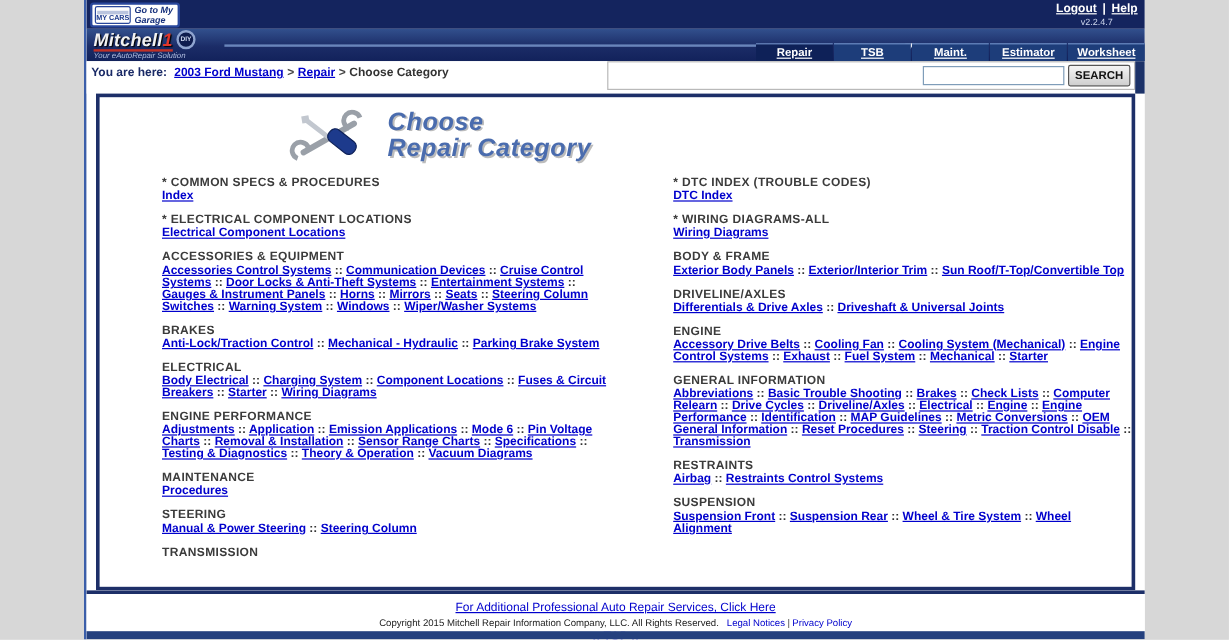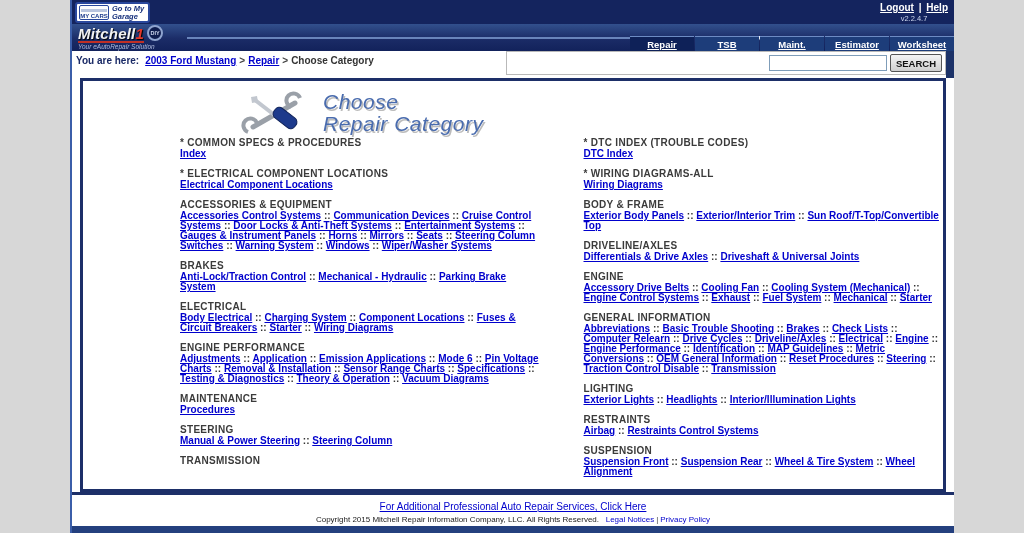--- a/index.html
+++ b/index.html
@@ -55,24 +55,24 @@
                  border:1px solid #b9b9b9; display:flex; align-items:center; justify-content:flex-end; padding-right:3px; }
   .searchpanel input { width:118px; height:16px; border:1px solid #7f9db9; font-size:10px; padding:0 2px; }
   .searchpanel button { margin-left:3px; height:18px; font-size:9.5px; font-weight:bold; color:#111;
                         background:linear-gradient(180deg,#f4f4f4,#cfcfcf); border:1px solid #555;
                         border-radius:2px; padding:0 5px; cursor:pointer; font-family:"Liberation Sans",sans-serif; }
 
   
   .mainbox { margin:0 8px; border:3px solid #1d2f68; height:414px; position:relative; background:#fff; overflow:hidden; }
   .title-block { display:flex; align-items:flex-start; margin:10px 0 0 158px; }
   .tools-icon { width:68px; height:46px; }
-  .title-text { margin-left:14px; font-style:italic; font-weight:normal; font-size:21px; line-height:22px;
+  .title-text { margin-left:14px; font-style:italic; font-weight:bold; font-size:21px; line-height:22px;
                 color:var(--title-blue,#4a6cae); text-shadow:1.5px 1.5px 0 #bcbcbc; letter-spacing:0.5px; }
 
-  .columns { display:flex; margin-top:0; padding-left:97px;gap:16px; }
+  .columns { display:flex; margin-top:10px; padding-left:52px;gap:16px; }
   .col { width:412px; }
   .col + .col { margin-left:28px; }
   .section { margin-bottom:9px; }
   .sec-head { font-size:10px; font-weight:bold; color:#3b3b3b; letter-spacing:0.3px; margin-bottom:1px; }
   .sec-links { font-size:10px; font-weight:bold; line-height:10px; }
   .cat-link { color:var(--link-blue,#0000cc); text-decoration:underline; cursor:pointer; }
   .lsep { color:#333; }
 
   
   .footer-sep { height:3px; background:#1d2f68; margin:0; }
@@ -218,24 +218,20 @@
           </div>
           <div class="section">
             <div class="sec-head">ENGINE</div>
             <div class="sec-links"><a class="cat-link">Accessory Drive Belts</a><span class="lsep"> :: </span><a class="cat-link">Cooling Fan</a><span class="lsep"> :: </span><a class="cat-link">Cooling System (Mechanical)</a><span class="lsep"> :: </span><a class="cat-link">Engine Control Systems</a><span class="lsep"> :: </span><a class="cat-link">Exhaust</a><span class="lsep"> :: </span><a class="cat-link">Fuel System</a><span class="lsep"> :: </span><a class="cat-link">Mechanical</a><span class="lsep"> :: </span><a class="cat-link">Starter</a></div>
           </div>
           <div class="section">
             <div class="sec-head">GENERAL INFORMATION</div>
             <div class="sec-links"><a class="cat-link">Abbreviations</a><span class="lsep"> :: </span><a class="cat-link">Basic Trouble Shooting</a><span class="lsep"> :: </span><a class="cat-link">Brakes</a><span class="lsep"> :: </span><a class="cat-link">Check Lists</a><span class="lsep"> :: </span><a class="cat-link">Computer Relearn</a><span class="lsep"> :: </span><a class="cat-link">Drive Cycles</a><span class="lsep"> :: </span><a class="cat-link">Driveline/Axles</a><span class="lsep"> :: </span><a class="cat-link">Electrical</a><span class="lsep"> :: </span><a class="cat-link">Engine</a><span class="lsep"> :: </span><a class="cat-link">Engine Performance</a><span class="lsep"> :: </span><a class="cat-link">Identification</a><span class="lsep"> :: </span><a class="cat-link">MAP Guidelines</a><span class="lsep"> :: </span><a class="cat-link">Metric Conversions</a><span class="lsep"> :: </span><a class="cat-link">OEM General Information</a><span class="lsep"> :: </span><a class="cat-link">Reset Procedures</a><span class="lsep"> :: </span><a class="cat-link">Steering</a><span class="lsep"> :: </span><a class="cat-link">Traction Control Disable</a><span class="lsep"> :: </span><a class="cat-link">Transmission</a></div>
           </div>
           <div class="section">
-            <div class="sec-head">LIGHTING</div>
-            <div class="sec-links"><a class="cat-link">Exterior Lights</a><span class="lsep"> :: </span><a class="cat-link">Headlights</a><span class="lsep"> :: </span><a class="cat-link">Interior/Illumination Lights</a></div>
-          </div>
-          <div class="section">
             <div class="sec-head">RESTRAINTS</div>
             <div class="sec-links"><a class="cat-link">Airbag</a><span class="lsep"> :: </span><a class="cat-link">Restraints Control Systems</a></div>
           </div>
           <div class="section">
             <div class="sec-head">SUSPENSION</div>
             <div class="sec-links"><a class="cat-link">Suspension Front</a><span class="lsep"> :: </span><a class="cat-link">Suspension Rear</a><span class="lsep"> :: </span><a class="cat-link">Wheel &amp; Tire System</a><span class="lsep"> :: </span><a class="cat-link">Wheel Alignment</a></div>
           </div>
         </div>
     </div>
   </div>

